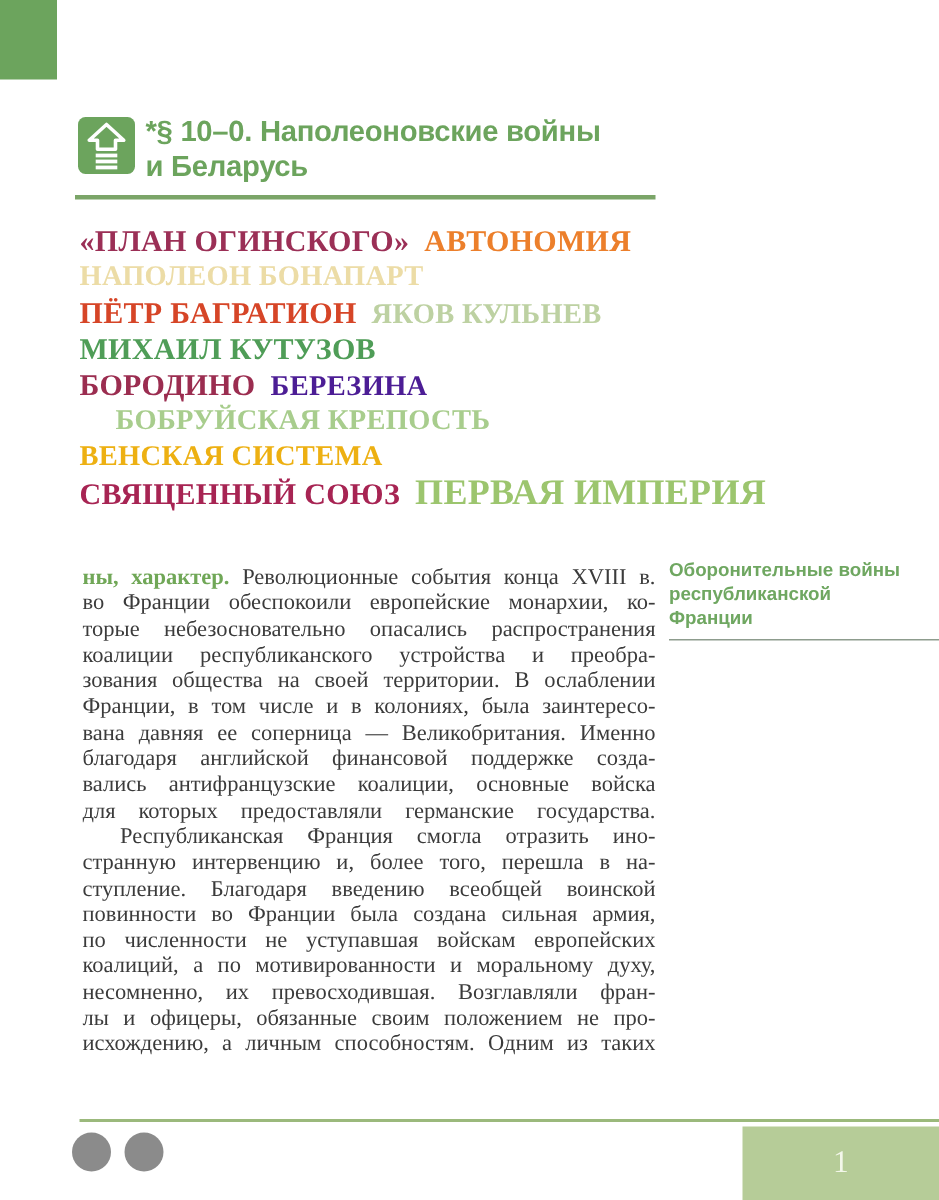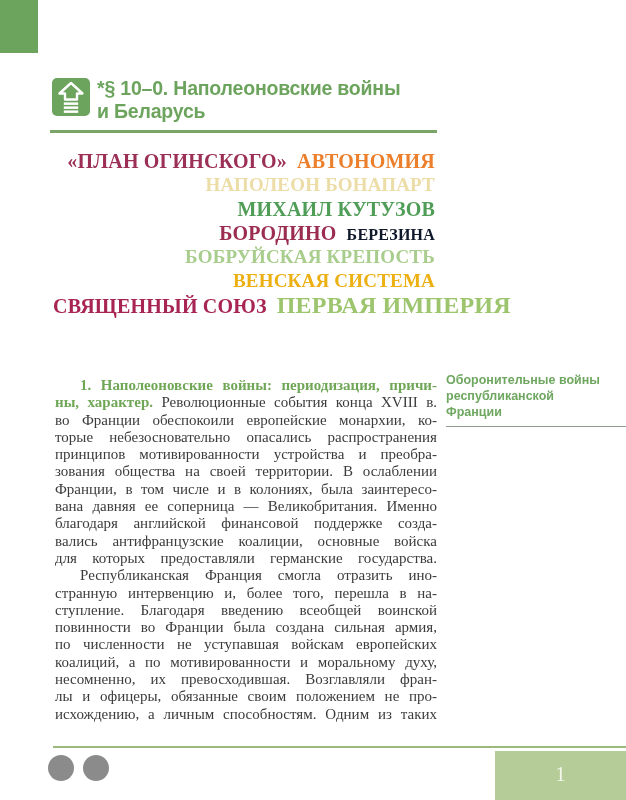--- a/index.html
+++ b/index.html
@@ -16,21 +16,21 @@
     position:absolute;left:97px;top:77px;width:345px;
     font-family:"Liberation Sans", sans-serif;font-weight:bold;
     font-size:19.5px;line-height:22.5px;color:var(--accent-green);
     white-space:pre-line;letter-spacing:-0.2px;
   }
   .title-rule{
     position:absolute;left:50px;top:130px;width:387px;height:2.5px;
     background:var(--rule-green);
   }
   .keyword-cloud{
-    position:absolute;left:48px;top:149px;width:392px;text-align:right;
+    position:absolute;left:48px;top:149px;width:392px;text-align:left;
     font-weight:bold;
   }
   .cloud-line{line-height:24px;height:24px;white-space:nowrap;}
   .kw{margin:0 5px;letter-spacing:0.2px;}
   .body-text{
     position:absolute;left:55px;top:377px;width:382px;
     font-size:15px;color:var(--body-text);
   }
   .b-line{
     line-height:17.3px;height:17.3px;overflow:hidden;
@@ -82,33 +82,33 @@
 </div>
 
 <div class="para-title">*§ 10–0. Наполеоновские войны
 и Беларусь</div>
 
 <div class="title-rule"></div>
 
 <div class="keyword-cloud">
     <div class="cloud-line"><span class="kw" style="color: rgb(155, 47, 86); font-size: 20px;">«ПЛАН ОГИНСКОГО»</span><span class="kw" style="color: rgb(236, 127, 43); font-size: 20px;">АВТОНОМИЯ</span></div>
     <div class="cloud-line"><span class="kw" style="color: rgb(236, 220, 166); font-size: 19px;">НАПОЛЕОН БОНАПАРТ</span></div>
+    <div class="cloud-line"><span class="kw" style="color: rgb(214, 69, 39); font-size: 20px;">ПЁТР БАГРАТИОН</span><span class="kw" style="color: rgb(189, 209, 162); font-size: 19px;">ЯКОВ КУЛЬНЕВ</span></div>
     <div class="cloud-line"><span class="kw" style="color: rgb(79, 157, 87); font-size: 20px;">МИХАИЛ КУТУЗОВ</span></div>
-    <div class="cloud-line"><span class="kw" style="color: rgb(155, 45, 80); font-size: 20px;">БОРОДИНО</span><span class="kw" style="color: #0f172a; font-size: 16px;">БЕРЕЗИНА</span></div>
+    <div class="cloud-line"><span class="kw" style="color: rgb(155, 45, 80); font-size: 20px;">БОРОДИНО</span><span class="kw" style="color: #4c1d95; font-size: 19px;">БЕРЕЗИНА</span></div>
     <div class="cloud-line"><span class="kw" style="color: rgb(168, 205, 141); font-size: 19px; margin-left: 29px;">БОБРУЙСКАЯ КРЕПОСТЬ</span></div>
     <div class="cloud-line"><span class="kw" style="color: rgb(237, 176, 18); font-size: 19px;">ВЕНСКАЯ СИСТЕМА</span></div>
     <div class="cloud-line"><span class="kw" style="color: rgb(167, 36, 83); font-size: 20px;">СВЯЩЕННЫЙ СОЮЗ</span><span class="kw" style="color: rgb(156, 197, 110); font-size: 24px;">ПЕРВАЯ ИМПЕРИЯ</span></div>
   </div>
 
 <div class="body-text">
-    <div class="b-line indent"><span class="lead">1. Наполеоновские войны: периодизация, причи-</span></div>
     <div class="b-line"><span class="lead">ны, характер. </span><span>Революционные события конца XVIII в.</span></div>
     <div class="b-line"><span>во Франции обеспокоили европейские монархии, ко-</span></div>
     <div class="b-line"><span>торые небезосновательно опасались распространения</span></div>
-    <div class="b-line"><span>принципов мотивированности устройства и преобра-</span></div>
+    <div class="b-line"><span>коалиции республиканского устройства и преобра-</span></div>
     <div class="b-line"><span>зования общества на своей территории. В ослаблении</span></div>
     <div class="b-line"><span>Франции, в том числе и в колониях, была заинтересо-</span></div>
     <div class="b-line"><span>вана давняя ее соперница — Великобритания. Именно</span></div>
     <div class="b-line"><span>благодаря английской финансовой поддержке созда-</span></div>
     <div class="b-line"><span>вались антифранцузские коалиции, основные войска</span></div>
     <div class="b-line"><span>для которых предоставляли германские государства.</span></div>
     <div class="b-line indent"><span>Республиканская Франция смогла отразить ино-</span></div>
     <div class="b-line"><span>странную интервенцию и, более того, перешла в на-</span></div>
     <div class="b-line"><span>ступление. Благодаря введению всеобщей воинской</span></div>
     <div class="b-line"><span>повинности во Франции была создана сильная армия,</span></div>

